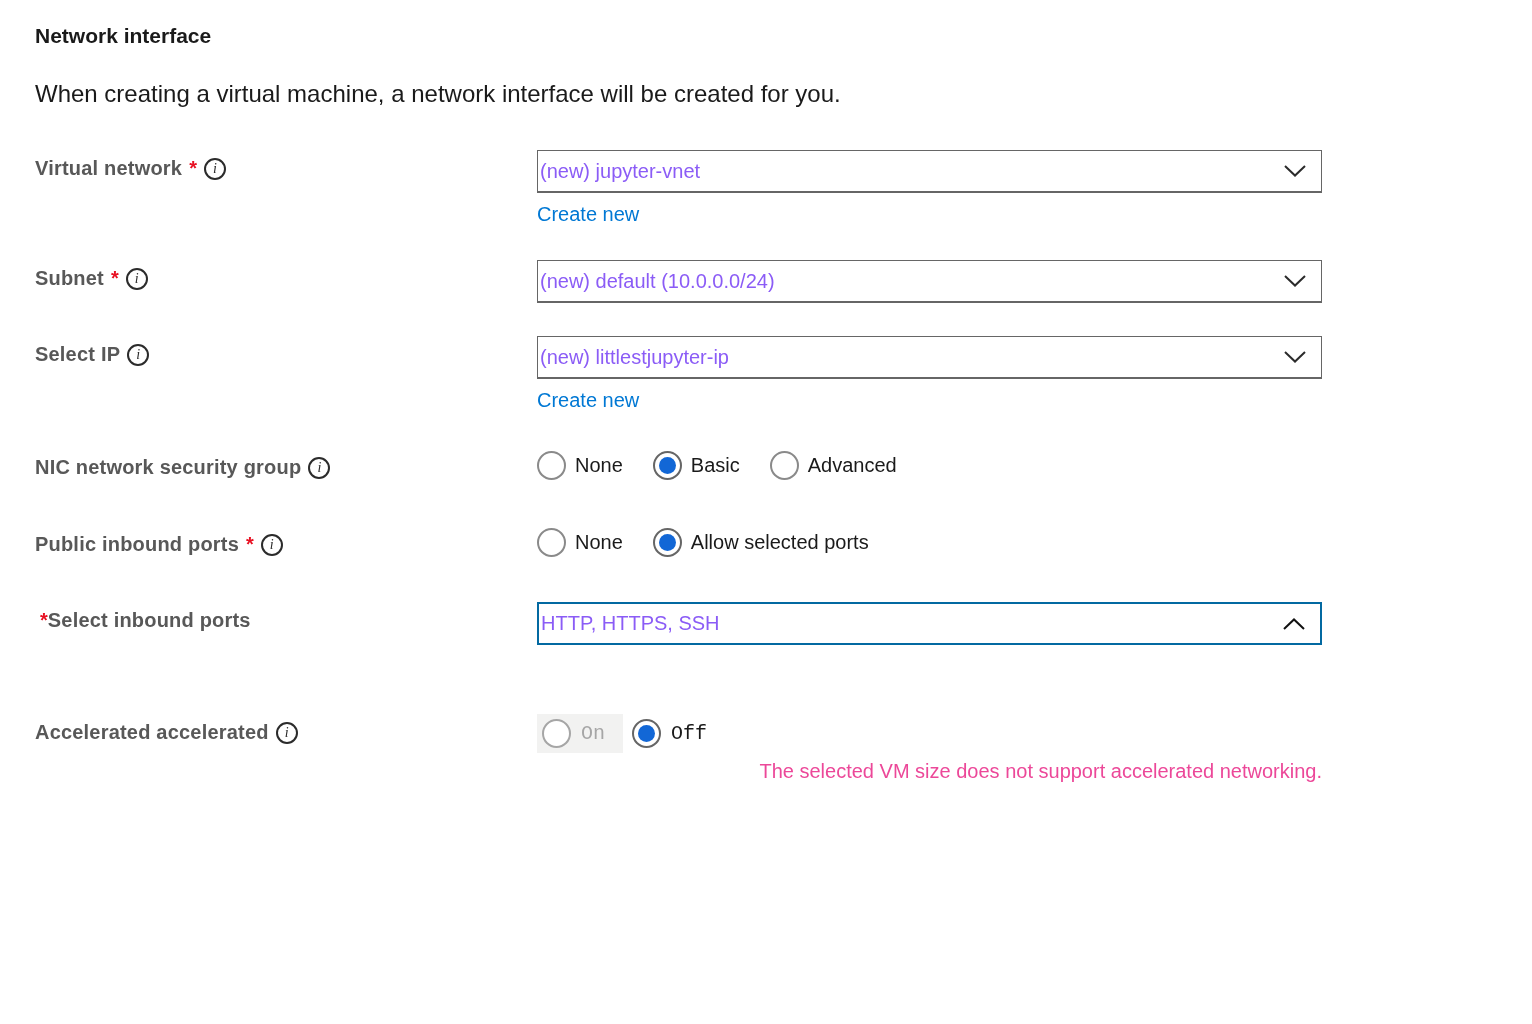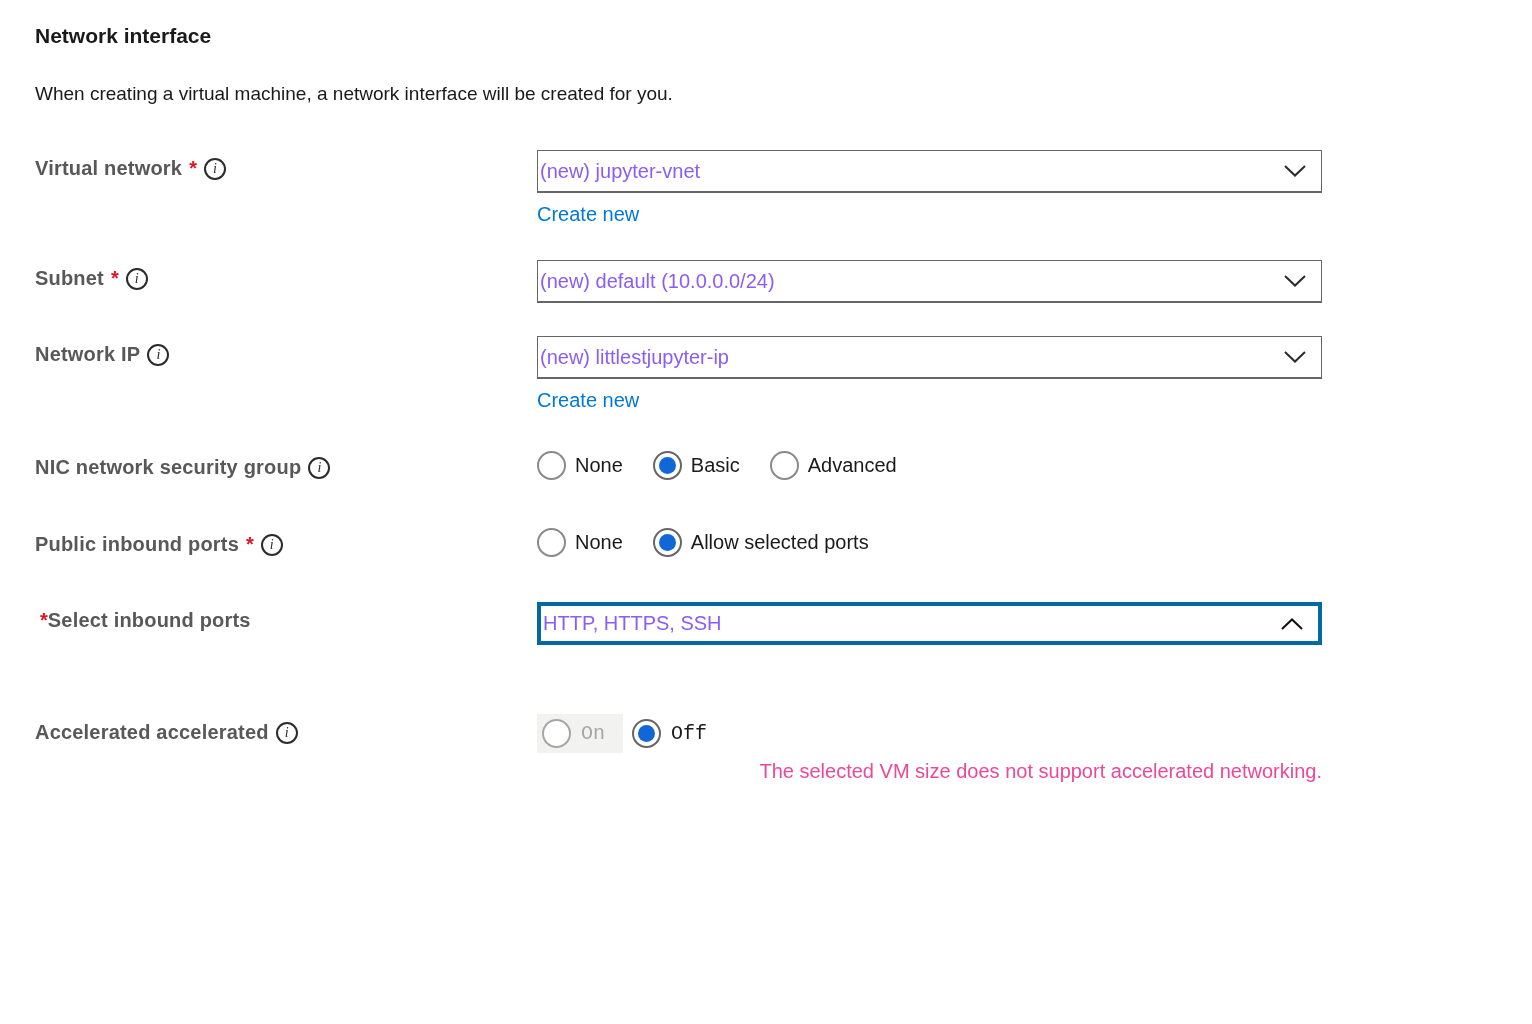--- a/index.html
+++ b/index.html
@@ -20,21 +20,21 @@
   }
   .section-title {
     margin: 0;
     font-size: 21px;
     line-height: 24px;
     font-weight: 700;
     color: #1a1a1a;
   }
   .section-desc {
     margin: 34px 0 0 0;
-    font-size: 19px;
+    font-size: 24px;
     line-height: 24px;
     color: #1a1a1a;
   }
   .row {
     display: flex;
     align-items: flex-start;
   }
   .label-col {
     flex: 0 0 502px;
     display: flex;
@@ -79,21 +79,21 @@
     box-sizing: border-box;
     background: #ffffff;
     display: flex;
     align-items: center;
     padding: 0 48px 0 2px;
     font-size: 20px;
     color: #8b5cf6;
     cursor: pointer;
   }
   .select { border: 1px solid #666666; border-bottom-width: 2px; }
-  .combobox { border: 4px solid #0369a1; }
+  .combobox { border: 2px solid #0369a1; }
   .chev {
     position: absolute;
     right: 15px;
     top: 50%;
     transform: translateY(-50%);
     display: flex;
   }
   .create-new {
     display: inline-block;
     margin-top: 9px;
@@ -245,21 +245,21 @@
           <svg width="22" height="12" viewBox="0 0 22 12">
               <polyline points="1,1 11,10.5 21,1" fill="none" stroke="#2b2b2b" stroke-width="2"></polyline>
             </svg>
         </span>
       </div>
     </div>
   </div>
 
   <div class="row row-pubip">
     <div class="label-col">
-      <span class="field-label">Network IP</span>
+      <span class="field-label">Select IP</span>
       <span class="info">i</span>
     </div>
     <div class="control-col">
       <div class="select">
         <span>(new) littlestjupyter-ip</span>
         <span class="chev">
           <svg width="22" height="12" viewBox="0 0 22 12">
               <polyline points="1,1 11,10.5 21,1" fill="none" stroke="#2b2b2b" stroke-width="2"></polyline>
             </svg>
         </span>

